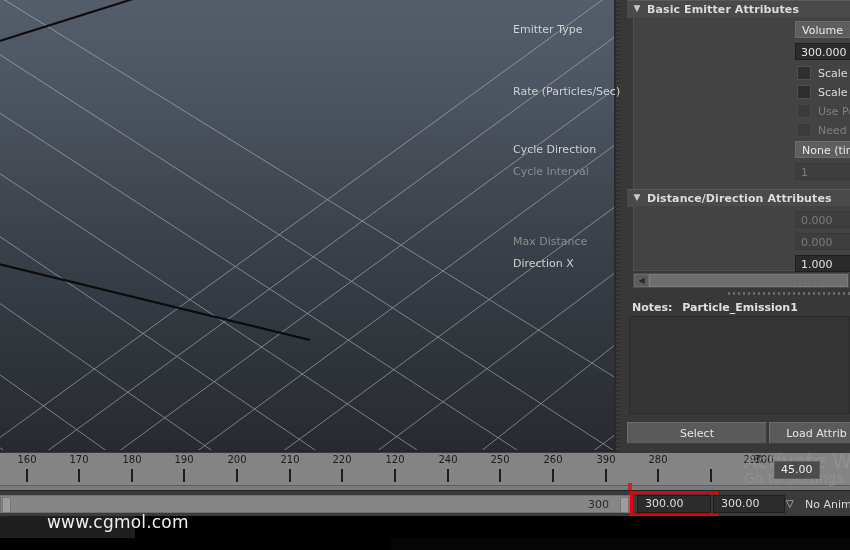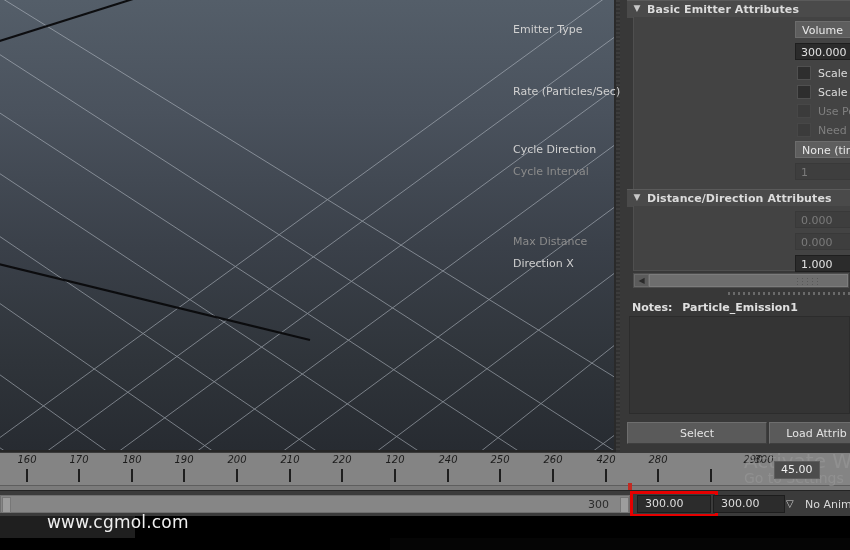--- a/index.html
+++ b/index.html
@@ -92,21 +92,21 @@
 
   .btm-btn{
     position:absolute;height:22px;background:#5a5a5a;
     border:1px solid #6e6e6e;border-bottom-color:#3f3f3f;border-right-color:#3f3f3f;
     box-sizing:border-box;color:#e4e4e4;font-size:11px;
     display:flex;align-items:center;justify-content:center;overflow:hidden;white-space:nowrap;
   }
 
   
   .timeslider{position:absolute;left:0;top:452px;width:850px;height:38px;background:#848484;border-top:1px solid #3a3a3a;}
-  .ts-ticklabels{position:absolute;left:0;top:0;width:682px;height:17px;font-style:italic;}
+  .ts-ticklabels{position:absolute;left:0;top:0;width:682px;height:17px;}
   .ts-tick{position:absolute;top:1px;font-size:10px;color:#1c1c1c;transform:translateX(-50%);white-space:nowrap;}
   .ts-mark{position:absolute;top:16px;width:2px;height:13px;background:#1e1e1e;}
   .ts-bottomline{position:absolute;left:0;top:32px;width:850px;height:6px;background:#7b7b7b;border-top:1px solid #5e5e5e;}
   .ts-playhead{position:absolute;top:30px;width:4px;height:8px;background:#c32a22;}
 
   
   .rangebar{position:absolute;left:0;top:490px;width:850px;height:26px;background:#3b3b3b;border-top:1px solid #242424;}
   .rb-slot{position:absolute;top:4px;height:18px;background:#868686;border:1px solid #6f6f6f;box-sizing:border-box;}
   .rb-fld{
     position:absolute;top:4px;height:18px;background:#2c2c2c;border:1px solid #1d1d1d;box-sizing:border-box;
@@ -259,21 +259,21 @@
       <span class="ts-tick" style="left:79px;">170</span>
       <span class="ts-tick" style="left:132px;">180</span>
       <span class="ts-tick" style="left:184px;">190</span>
       <span class="ts-tick" style="left:237px;">200</span>
       <span class="ts-tick" style="left:290px;">210</span>
       <span class="ts-tick" style="left:342px;">220</span>
       <span class="ts-tick" style="left:395px;">120</span>
       <span class="ts-tick" style="left:448px;">240</span>
       <span class="ts-tick" style="left:500px;">250</span>
       <span class="ts-tick" style="left:553px;">260</span>
-      <span class="ts-tick" style="left:606px;">420</span>
+      <span class="ts-tick" style="left:606px;">390</span>
       <span class="ts-tick" style="left:658px;">280</span>
       <span class="ts-tick" style="left:753px;">290</span>
       <span class="ts-tick" style="left:764px;">300</span>
 
       <span class="ts-mark" style="left:26px;"></span>
       <span class="ts-mark" style="left:78px;"></span>
       <span class="ts-mark" style="left:131px;"></span>
       <span class="ts-mark" style="left:183px;"></span>
       <span class="ts-mark" style="left:236px;"></span>
       <span class="ts-mark" style="left:289px;"></span>

